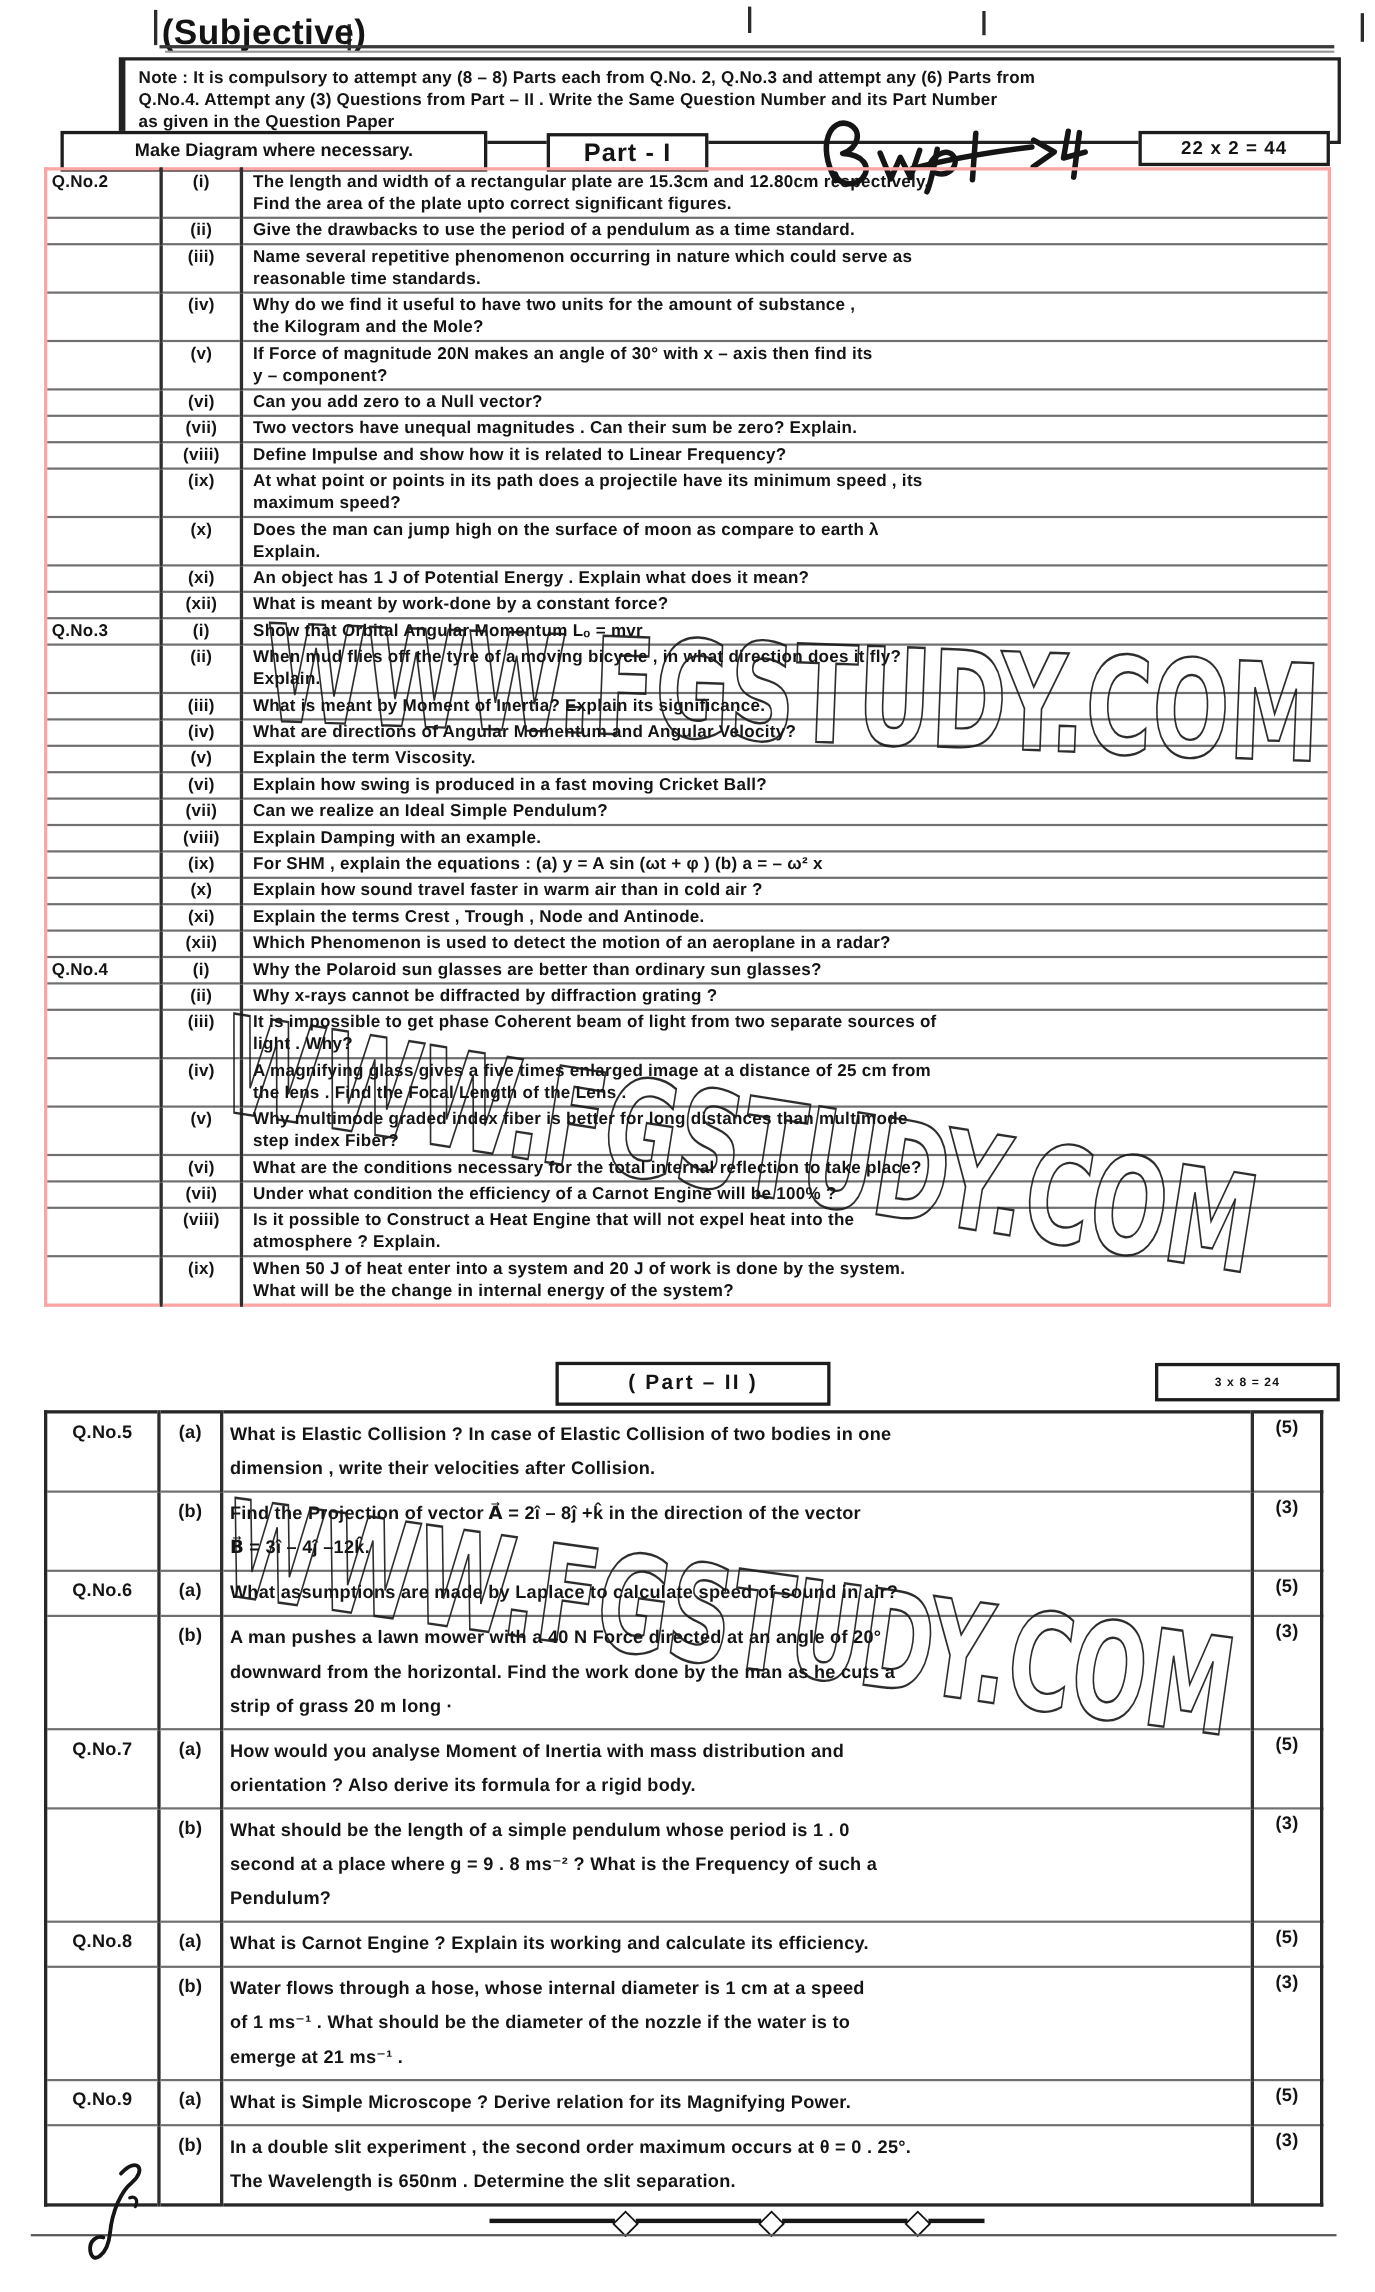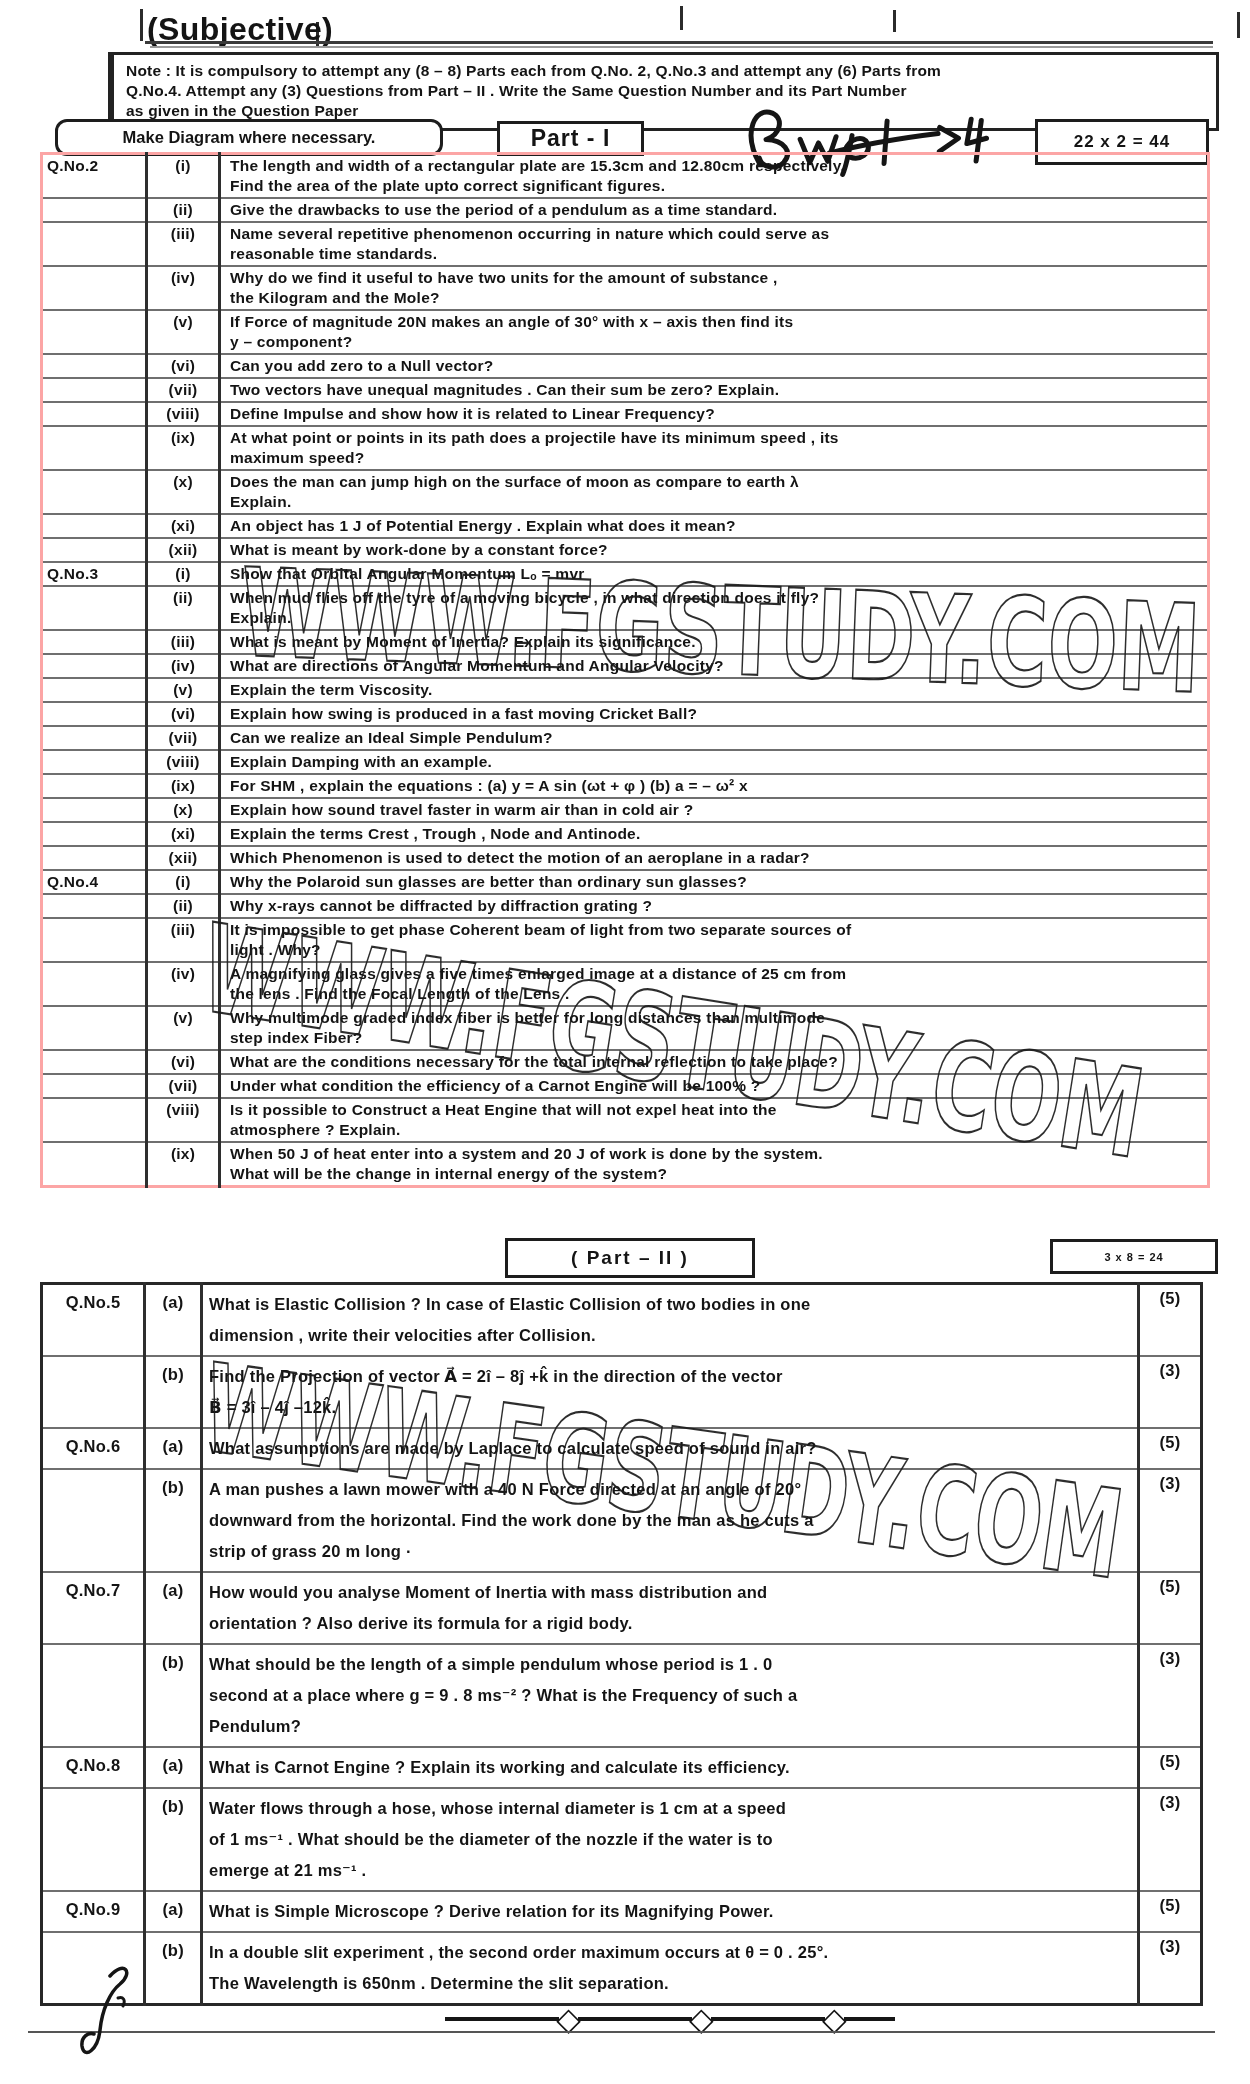--- a/index.html
+++ b/index.html
@@ -18,23 +18,23 @@
   #note-box{
     left:108px;top:52px;width:1078px;border:3px solid #222;border-left:6px solid #222;
     padding:6px 12px 7px 12px;font-size:15.5px;line-height:20px;letter-spacing:.2px;
   }
 
   
   .hdr-box{
     position:absolute;border:3px solid #1d1d1d;display:flex;align-items:center;
     justify-content:center;box-sizing:border-box;background:#fff;
   }
-  #diagram-box{left:55px;top:119px;width:388px;height:37px;font-size:16.5px;border-radius:12px;}
+  #diagram-box{left:55px;top:119px;width:388px;height:37px;font-size:16.5px;}
   #part1-box{left:497px;top:121px;width:147px;height:35px;font-size:23px;letter-spacing:1px;}
-  #marks1-box{left:1035px;top:119px;width:174px;height:46px;font-size:17px;letter-spacing:1px;}
+  #marks1-box{left:1035px;top:119px;width:174px;height:32px;font-size:17px;letter-spacing:1px;}
   #part2-box{left:505px;top:1238px;width:250px;height:40px;font-size:19px;letter-spacing:2px;}
   #marks2-box{left:1050px;top:1239px;width:168px;height:35px;font-size:11px;letter-spacing:1px;}
 
   
   table{border-collapse:collapse;table-layout:fixed;background:transparent;}
   #part1-table{left:40px;top:152px;width:1170px;border:3px solid #fca5a5;}
   #part2-table{left:40px;top:1282px;width:1163px;border:3px solid #272727;}
   td{vertical-align:top;padding:1px 4px;}
   td.col-part,td.col-marks{text-align:center;}
   td.col-part,td.col-text,td.col-marks{border-left:3px solid #2e2e2e;}

